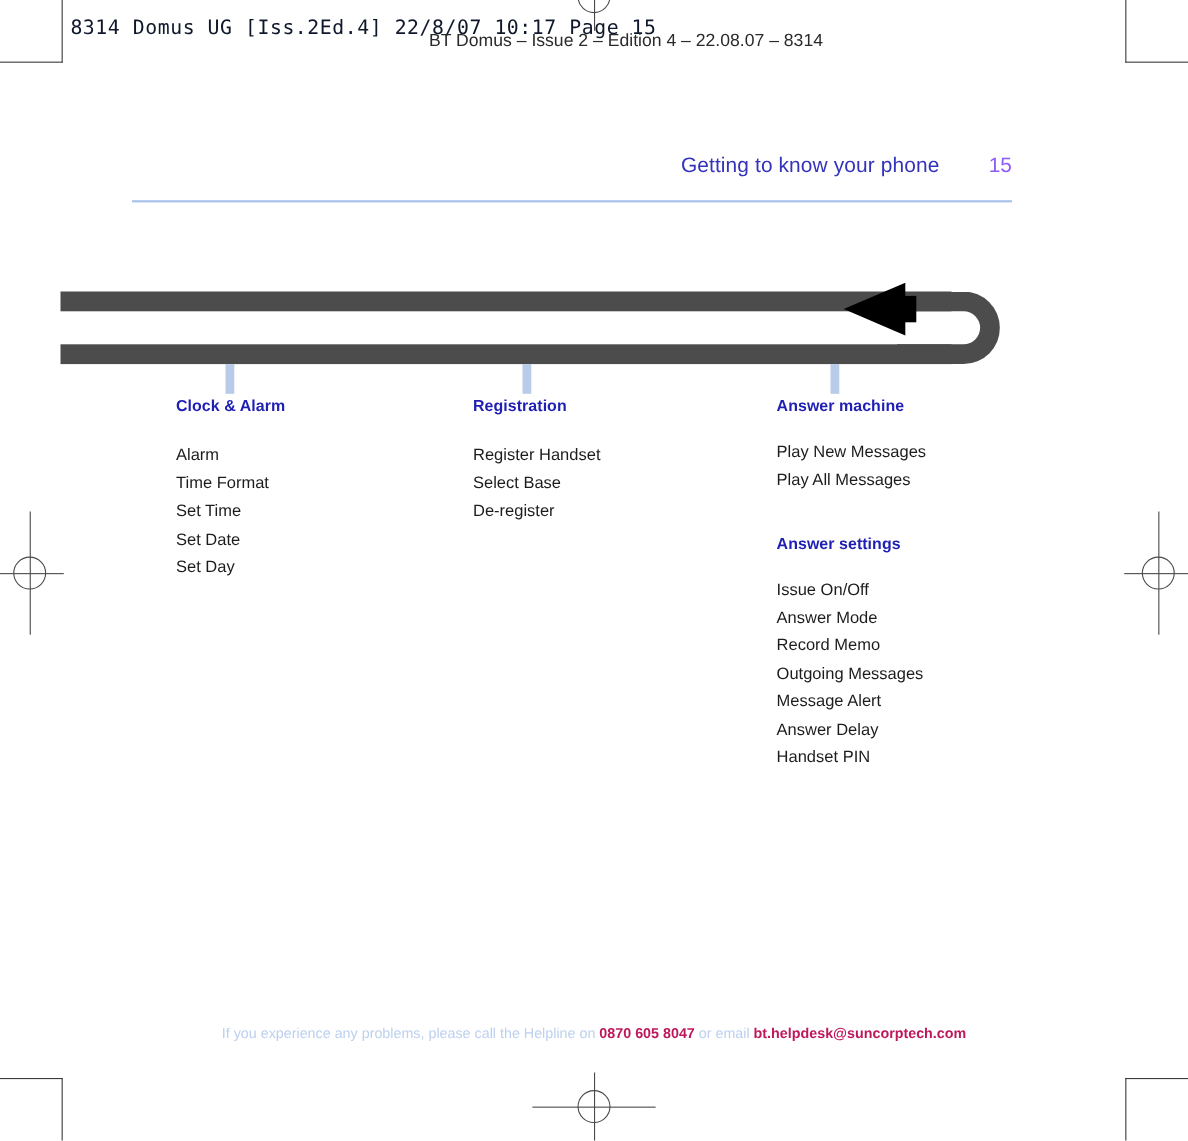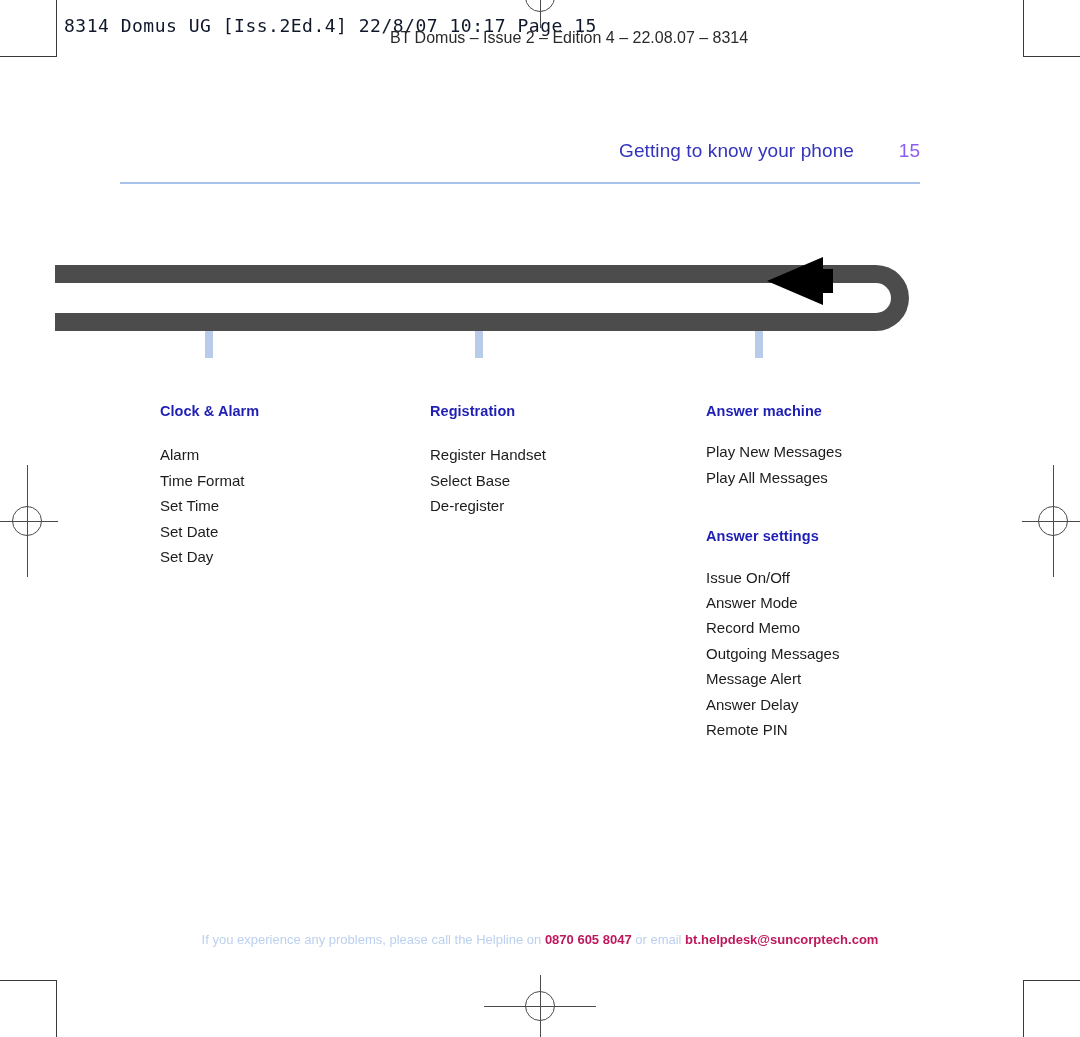--- a/index.html
+++ b/index.html
@@ -190,21 +190,20 @@
   
   .columns {
     position: absolute;
     left: 0;
     top: 362px;
     width: 1080px;
   }
   .column {
     position: absolute;
     top: 0;
-    margin-top: 41px;
   }
   .col-1 { left: 160px; width: 260px; }
   .col-2 { left: 430px; width: 260px; }
   .col-3 { left: 706px; width: 280px; }
 
   .group + .group { margin-top: 0; }
   .group-heading {
     font-size: 14.5px;
     font-weight: bold;
     color: #1f1fb4;
@@ -332,19 +331,19 @@
     </div>
     <div class="group">
       <div class="group-heading">Answer settings</div>
       <div class="group-items">
         <div class="group-item">Issue On/Off</div>
         <div class="group-item">Answer Mode</div>
         <div class="group-item">Record Memo</div>
         <div class="group-item">Outgoing Messages</div>
         <div class="group-item">Message Alert</div>
         <div class="group-item">Answer Delay</div>
-        <div class="group-item">Remote PIN</div>
+        <div class="group-item">Handset PIN</div>
       </div>
     </div>
   </div>
 </div>
 
 <div class="footer"><span>If you experience any problems, please call the Helpline on </span><b>0870 605 8047</b><span> or email </span><b>bt.helpdesk@suncorptech.com</b></div>
 
 </body></html>

